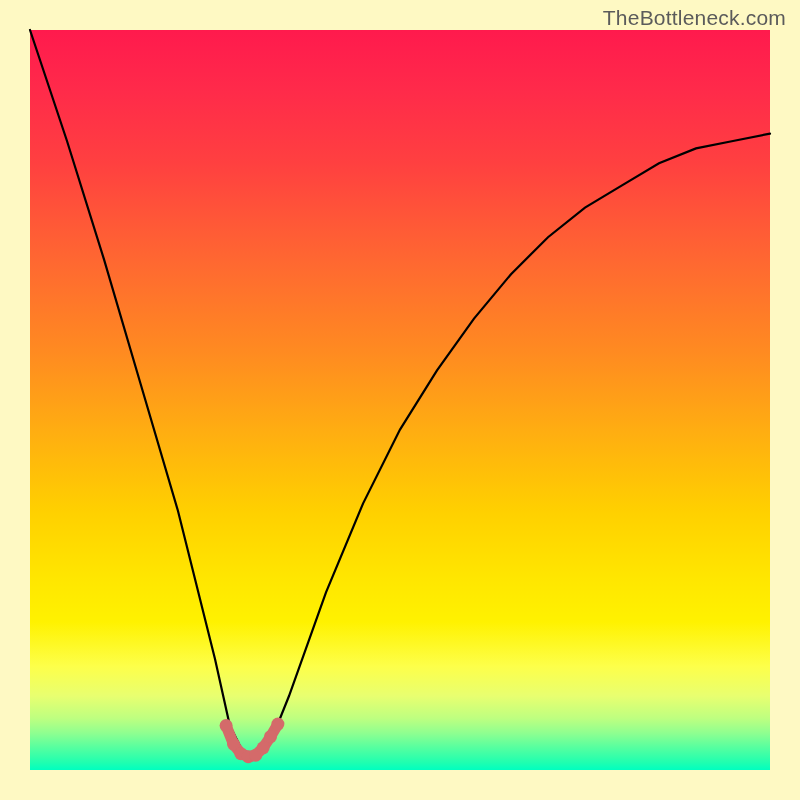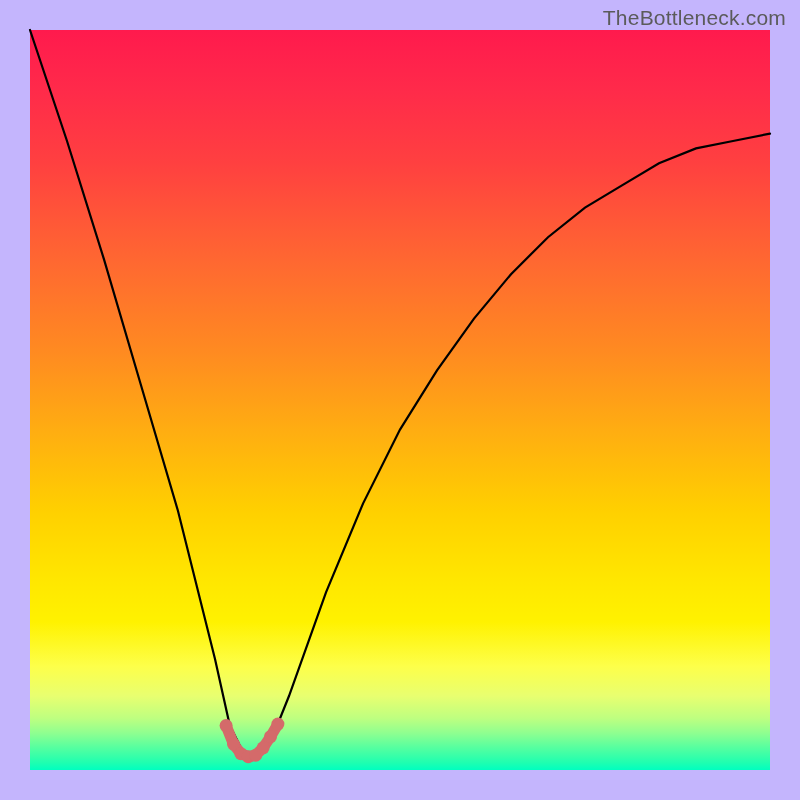--- a/index.html
+++ b/index.html
@@ -7,21 +7,21 @@
     padding: 0;
     width: 800px;
     height: 800px;
     background: #000;
     overflow: hidden;
   }
   .canvas {
     position: relative;
     width: 800px;
     height: 800px;
-    background: #c4b5fd;
+    background: #fef9c3;
   }
   .plot-area {
     position: absolute;
     left: 30px;
     top: 30px;
     width: 740px;
     height: 740px;
     background: linear-gradient(to bottom,
       #ff1a4d 0%,
       #ff2a4a 8%,

